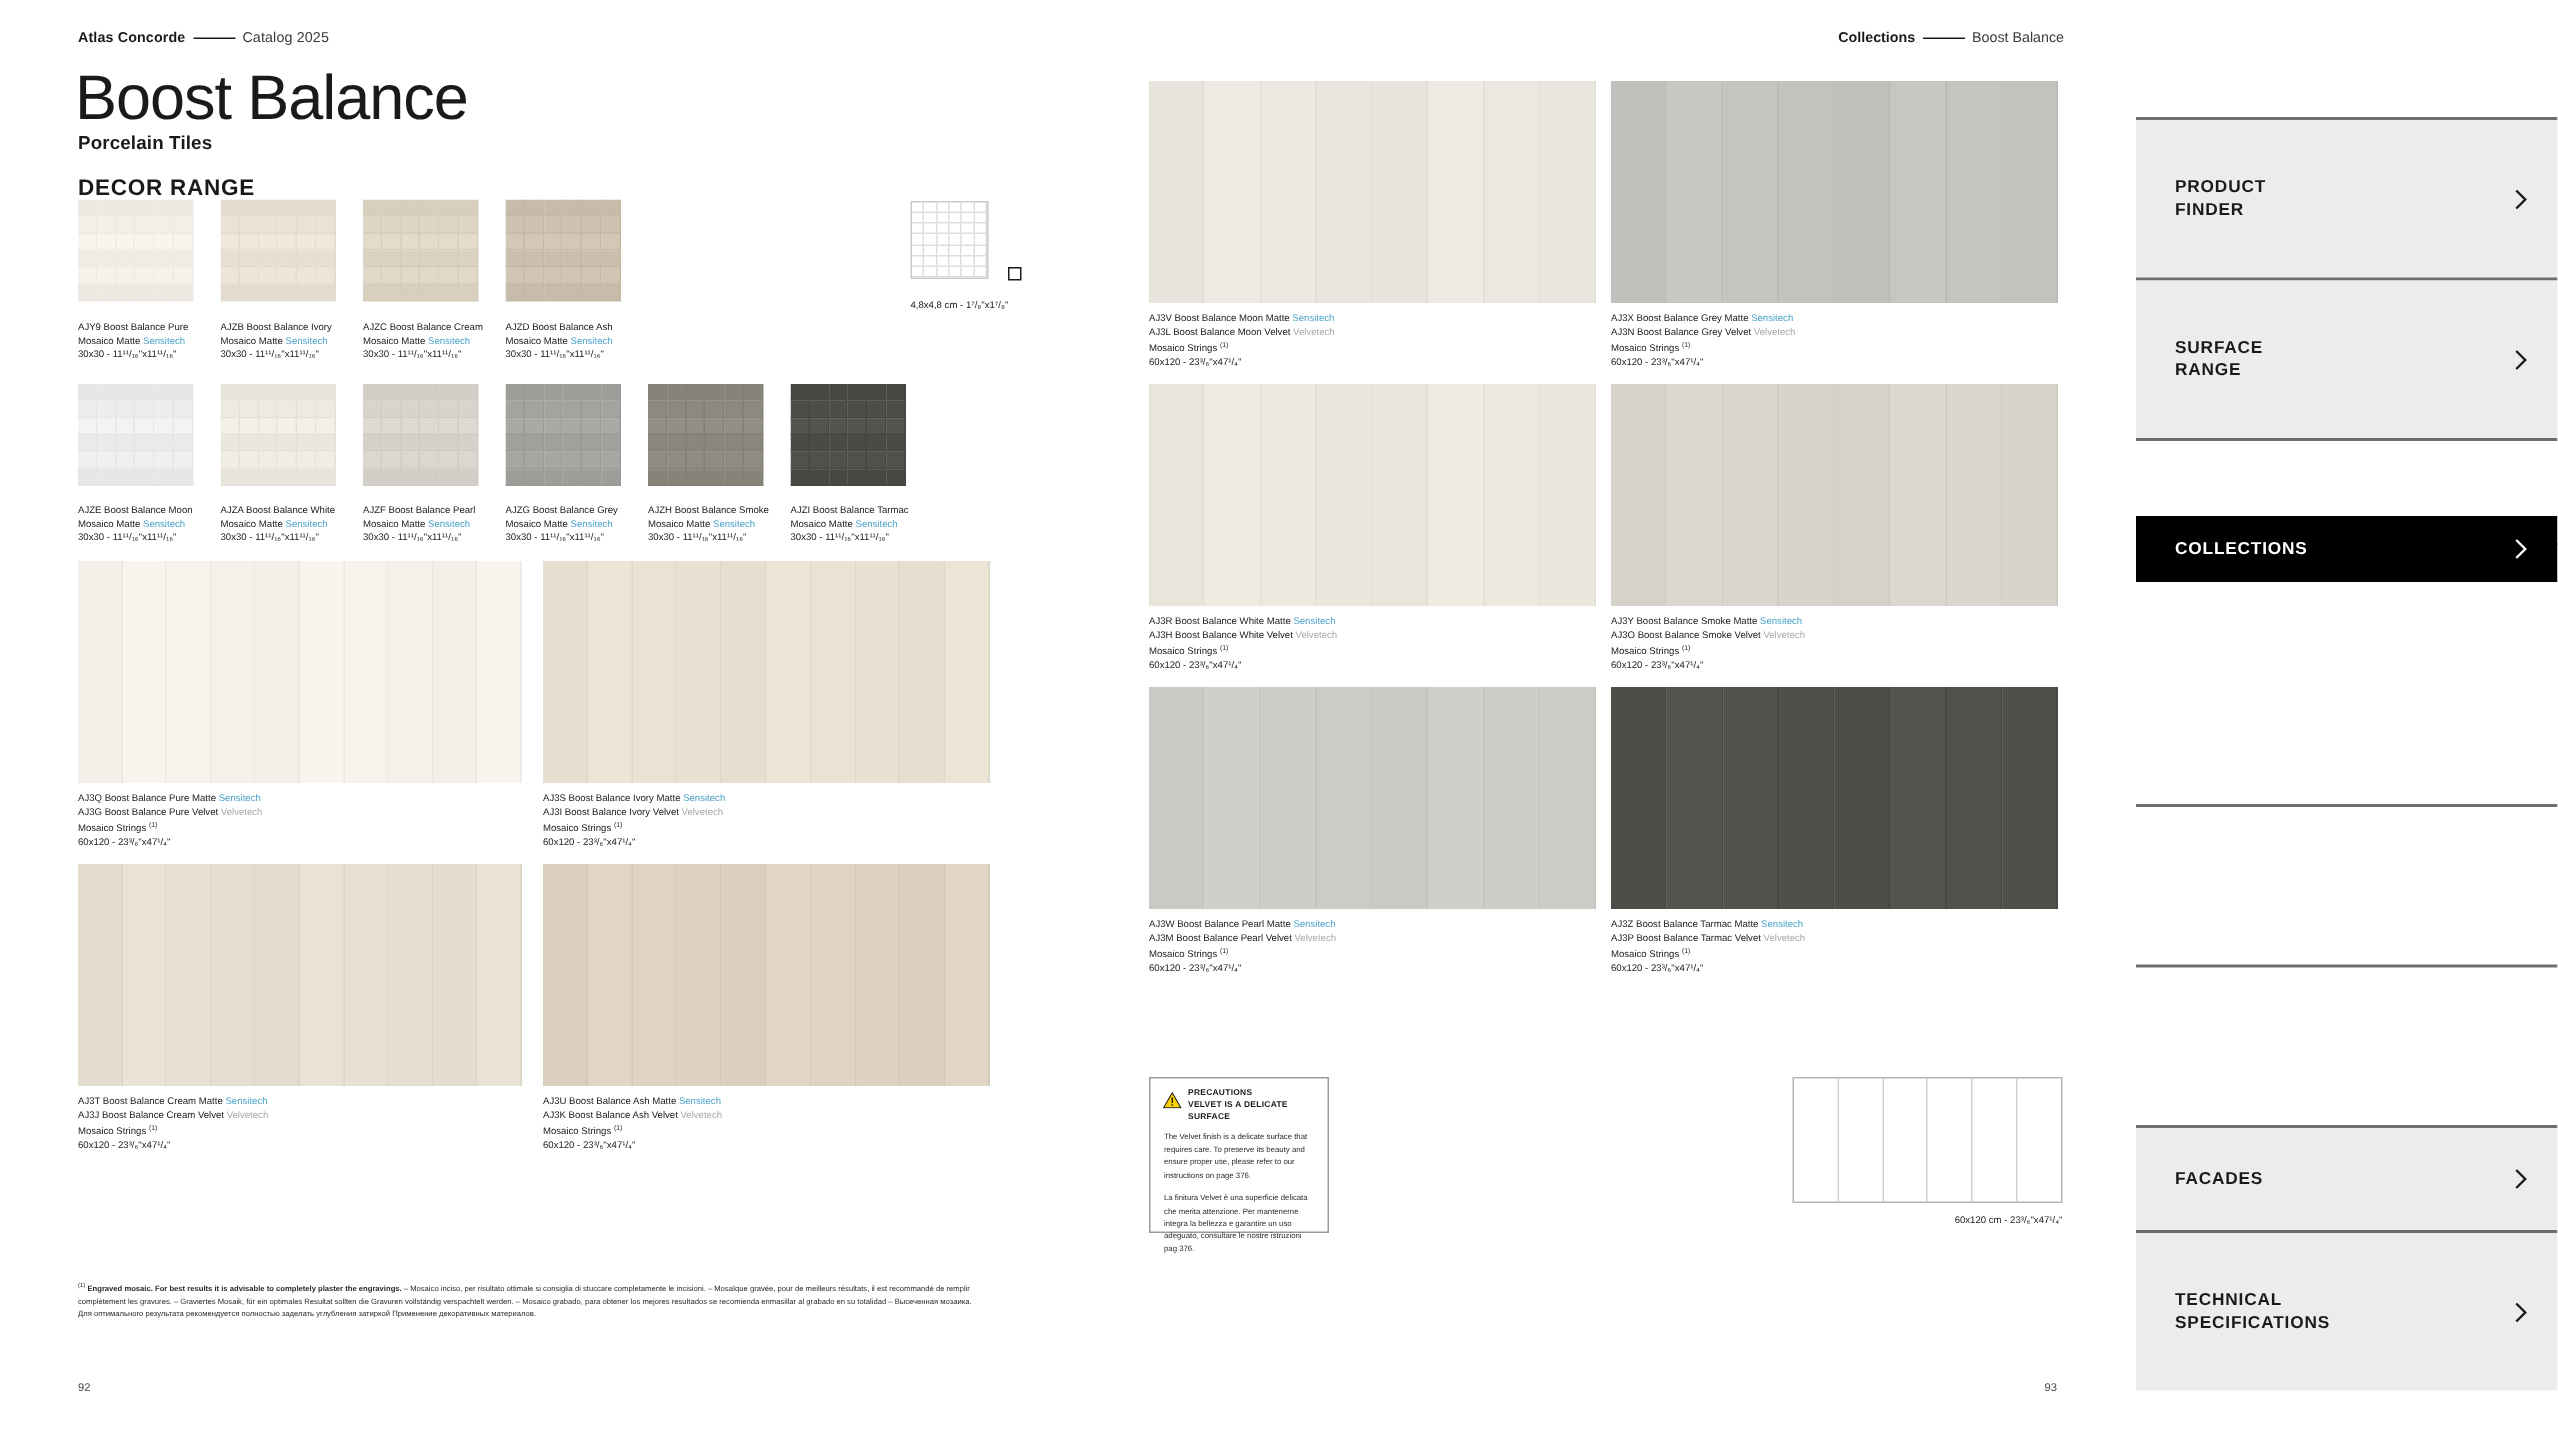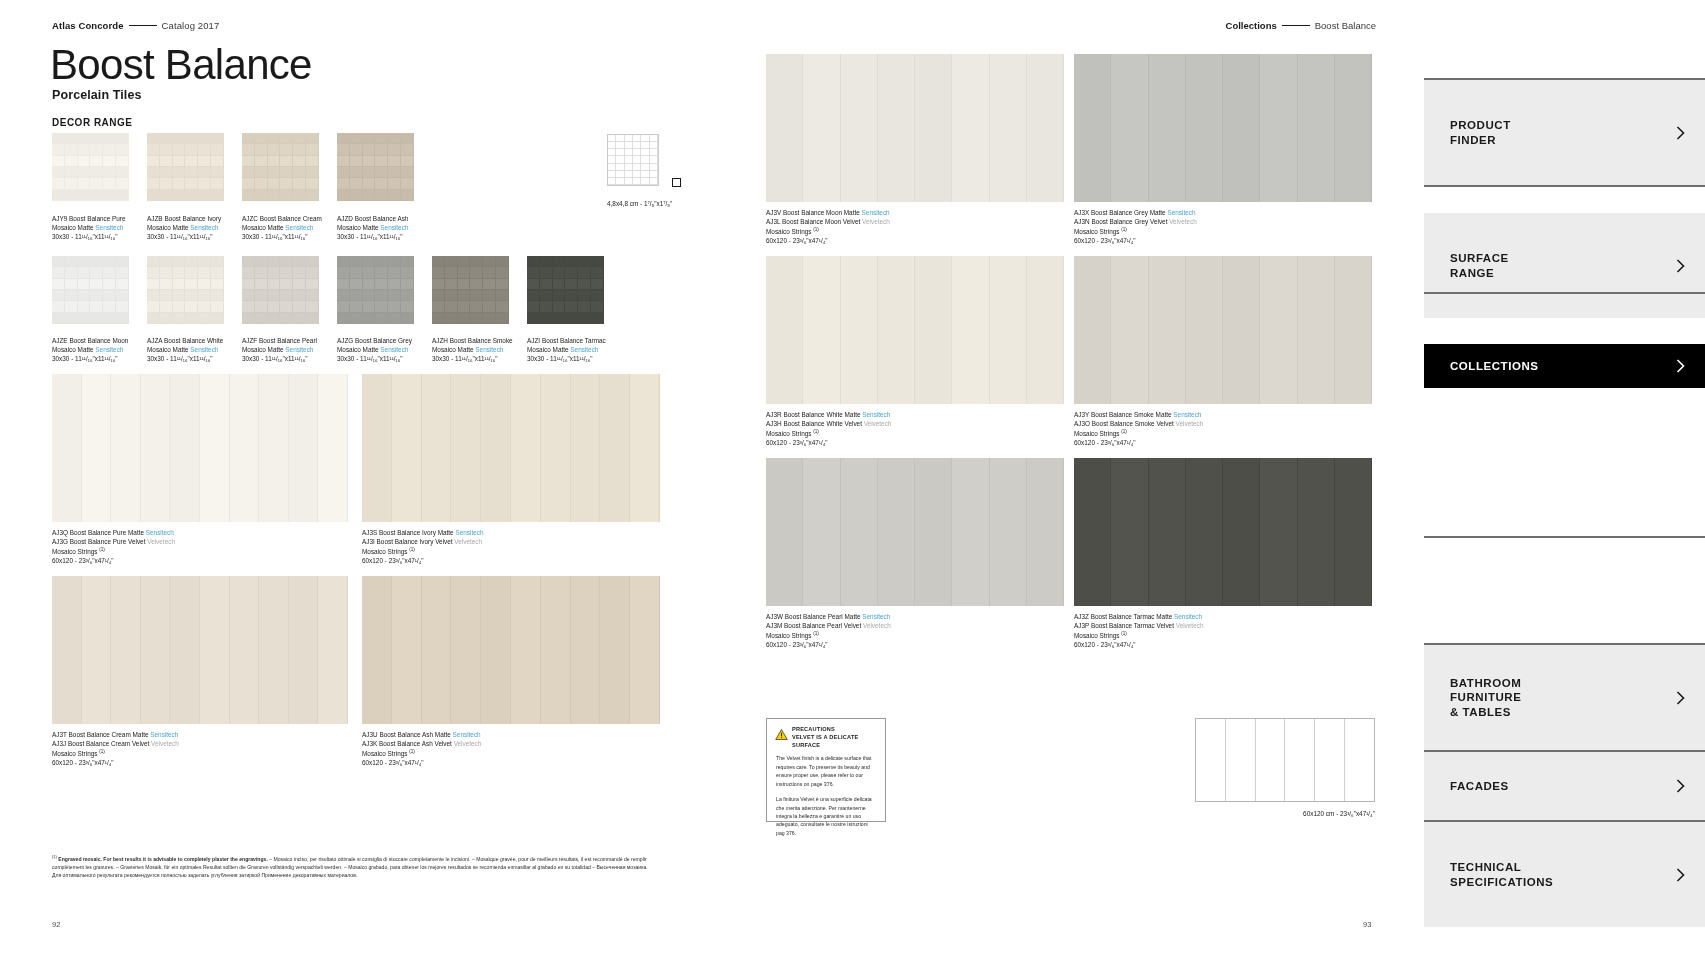--- a/index.html
+++ b/index.html
@@ -14,21 +14,21 @@
   .hdr-left { position:absolute; left:52px; top:20px; font-size:9.5px; letter-spacing:.1px; display:flex; align-items:center; gap:5px; }
   .hdr-left .brand { font-weight:700; }
   .rule { display:inline-block; width:28px; height:1px; background:#1a1a1a; }
   .hdr-left .cat { color:#3a3a3a; }
   .hdr-right { position:absolute; right:48px; top:20px; font-size:9.5px; display:flex; align-items:center; gap:5px; }
   .hdr-right .coll { font-weight:700; }
   .hdr-right .name { color:#3a3a3a; }
 
   h1.title { position:absolute; left:50px; top:44px; font-size:42px; font-weight:400; letter-spacing:-0.7px; line-height:1; }
   .subtitle { position:absolute; left:52px; top:88px; font-size:12.5px; font-weight:700; letter-spacing:.1px; }
-  .section-label { position:absolute; left:52px; top:117px; font-size:10px; font-weight:700; letter-spacing:.5px; }
+  .section-label { position:absolute; left:52px; top:117px; font-size:15px; font-weight:700; letter-spacing:.5px; }
 
   
   .swatch { position:absolute; }
   .swatch .img { width:100%; height:100%; position:relative; overflow:hidden; }
   .cap { position:absolute; font-size:6.4px; line-height:1.38; color:#1a1a1a; white-space:nowrap; }
   .cap .sens { color:#4da3c9; }
   .cap .velv { color:#a8a8a8; }
   .cap sup { font-size:4.6px; vertical-align:super; }
 
   
@@ -78,21 +78,21 @@
 </head>
 <body>
 
 <div class="page">
 
   <div class="spread">
 
     <div class="hdr-left">
       <span class="brand">Atlas Concorde</span>
       <span class="rule"></span>
-      <span class="cat">Catalog 2017</span>
+      <span class="cat">Catalog 2025</span>
     </div>
 
     <div class="hdr-right">
       <span class="coll">Collections</span>
       <span class="rule"></span>
       <span class="name">Boost Balance</span>
     </div>
 
     <h1 class="title">Boost Balance</h1>
     <div class="subtitle">Porcelain Tiles</div>
@@ -1047,51 +1047,41 @@
       <div class="nav-item " style="top:80px;height:105px;">
         <span class="lbl">PRODUCT
 FINDER</span>
         <span class="chev">
           <svg class="chev-svg" width="9" height="14" viewBox="0 0 9 14">
             <path d="M1.5 1 L7.5 7 L1.5 13" fill="none" stroke="currentColor" stroke-width="1.6"></path>
           </svg>
         </span>
       </div>
       <div class="nav-sep" style="top:185px;"></div>
-      <div class="nav-item " style="top:187px;height:105px;margin-top:26px;">
+      <div class="nav-item " style="top:187px;height:105px;">
         <span class="lbl">SURFACE
 RANGE</span>
         <span class="chev">
           <svg class="chev-svg" width="9" height="14" viewBox="0 0 9 14">
             <path d="M1.5 1 L7.5 7 L1.5 13" fill="none" stroke="currentColor" stroke-width="1.6"></path>
           </svg>
         </span>
       </div>
       <div class="nav-sep" style="top:292px;"></div>
       <div class="nav-sep" style="top:362px;"></div>
       <div class="nav-item active" style="top:344px;height:44px;">
         <span class="lbl">COLLECTIONS</span>
         <span class="chev">
           <svg class="chev-svg" width="9" height="14" viewBox="0 0 9 14">
             <path d="M1.5 1 L7.5 7 L1.5 13" fill="none" stroke="currentColor" stroke-width="1.6"></path>
           </svg>
         </span>
       </div>
       <div class="nav-sep" style="top:536px;"></div>
       <div class="nav-sep" style="top:643px;"></div>
-      <div class="nav-item " style="top:645px;height:105px;">
-        <span class="lbl">BATHROOM
-FURNITURE
-&amp; TABLES</span>
-        <span class="chev">
-          <svg class="chev-svg" width="9" height="14" viewBox="0 0 9 14">
-            <path d="M1.5 1 L7.5 7 L1.5 13" fill="none" stroke="currentColor" stroke-width="1.6"></path>
-          </svg>
-        </span>
-      </div>
       <div class="nav-sep" style="top:750px;"></div>
       <div class="nav-item " style="top:752px;height:68px;">
         <span class="lbl">FACADES</span>
         <span class="chev">
           <svg class="chev-svg" width="9" height="14" viewBox="0 0 9 14">
             <path d="M1.5 1 L7.5 7 L1.5 13" fill="none" stroke="currentColor" stroke-width="1.6"></path>
           </svg>
         </span>
       </div>
       <div class="nav-sep" style="top:820px;"></div>

